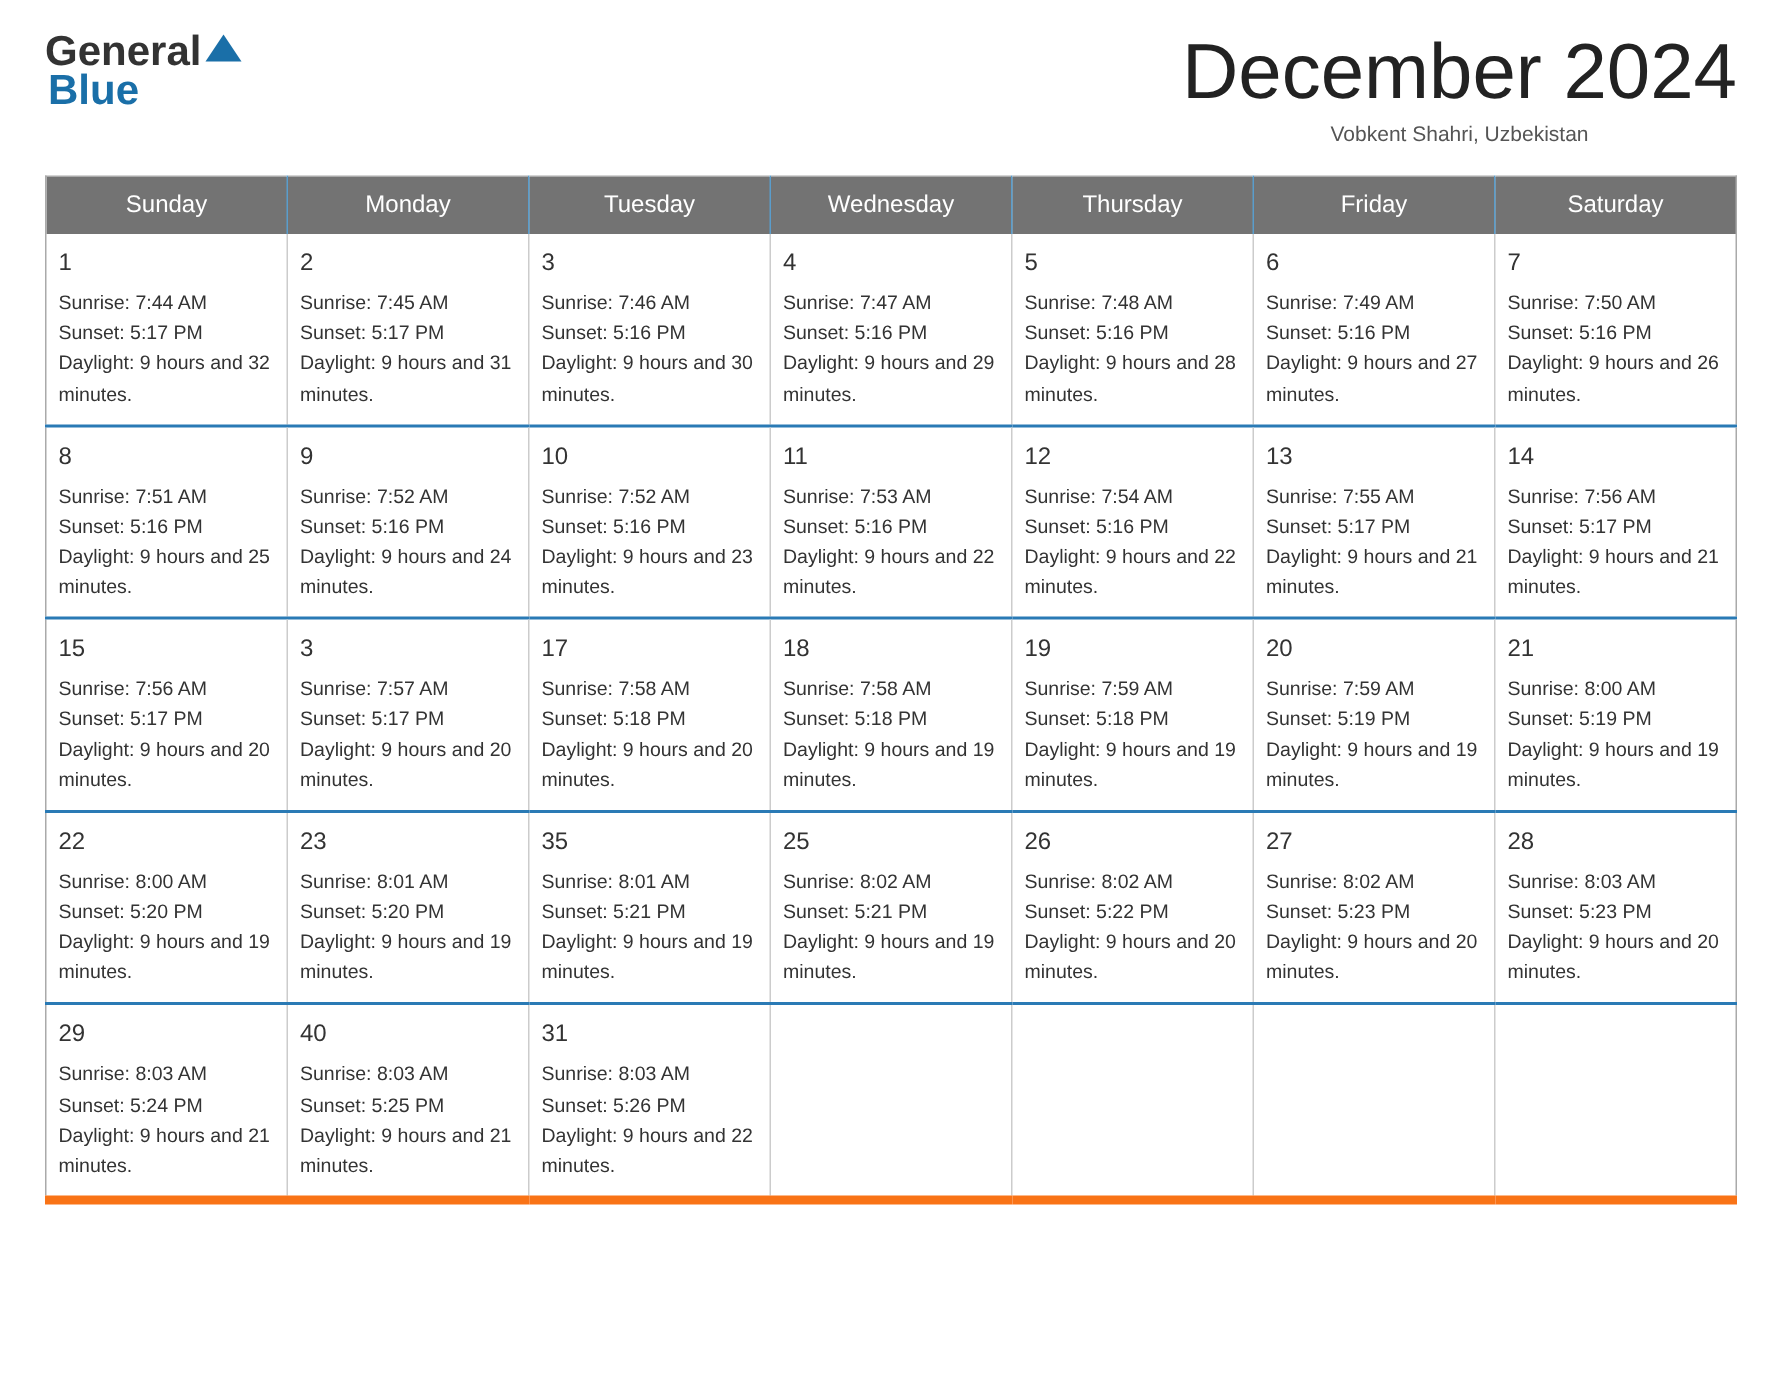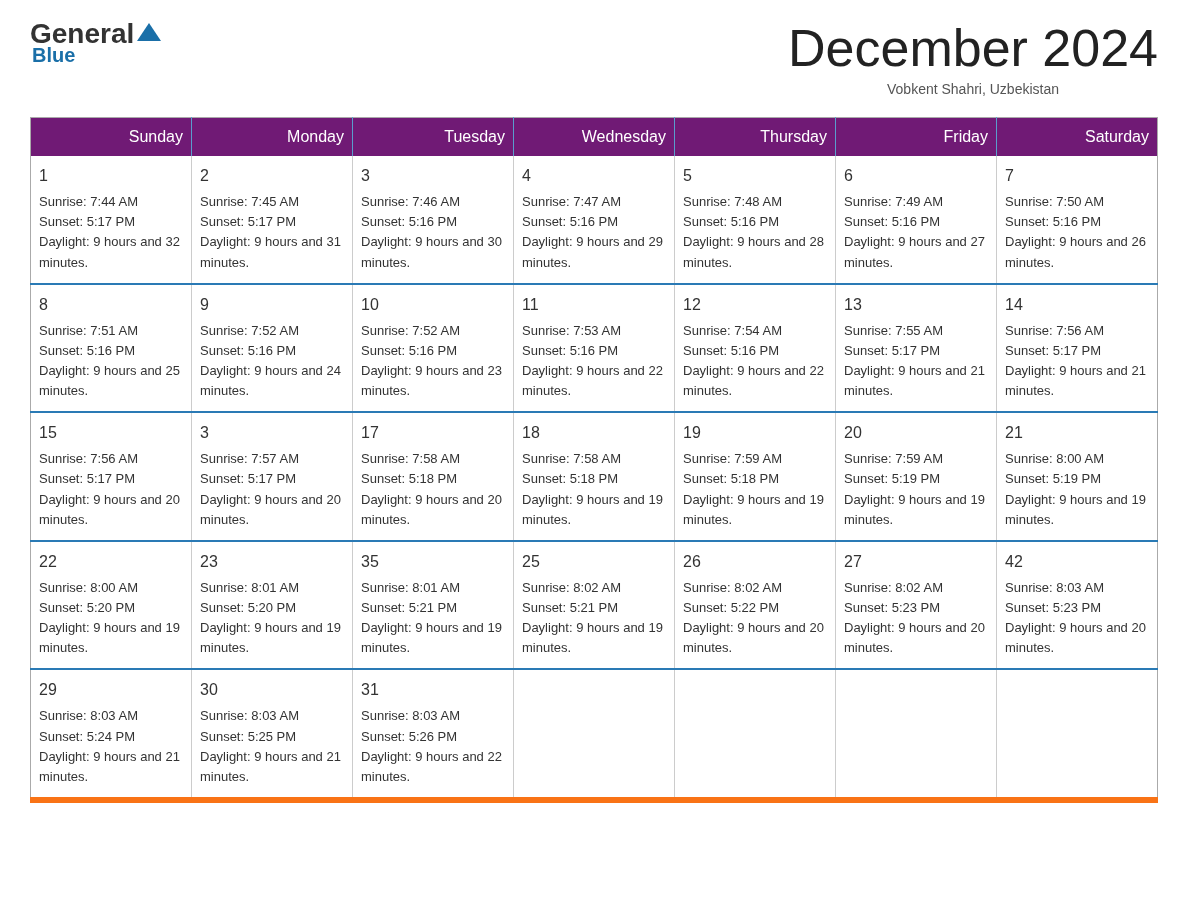--- a/index.html
+++ b/index.html
@@ -34,21 +34,21 @@
       color: #333;
       line-height: 1;
     }
 
     .logo-general {
       color: #333;
     }
 
     .logo-blue {
       color: #1a6fa8;
-      font-size: 20px;
+      font-size: 28px;
       font-weight: bold;
       margin-top: -4px;
       margin-left: 2px;
       text-align: right;
     }
 
     .title-block {
       text-align: center;
     }
 
@@ -65,26 +65,26 @@
       margin-top: 4px;
     }
 
     .calendar {
       width: 100%;
       border-collapse: collapse;
       border: 1px solid #aaa;
     }
 
     .calendar thead tr th {
-      background-color: #701a75;
+      background-color: #737373;
       color: #fff;
       font-size: 16px;
       font-weight: normal;
       padding: 10px 8px;
-      text-align: right;
+      text-align: center;
       border-right: 1px solid #5a9dcc;
     }
 
     .calendar thead tr th:last-child {
       border-right: none;
     }
 
     .calendar tbody tr td {
       vertical-align: top;
       padding: 8px 8px 10px 8px;
@@ -273,31 +273,31 @@
         </td>
         <td>
           <span class="day-number">26</span>
           <div class="day-info">Sunrise: 8:02 AM<br>Sunset: 5:22 PM<br>Daylight: 9 hours and 20 minutes.</div>
         </td>
         <td>
           <span class="day-number">27</span>
           <div class="day-info">Sunrise: 8:02 AM<br>Sunset: 5:23 PM<br>Daylight: 9 hours and 20 minutes.</div>
         </td>
         <td>
-          <span class="day-number">42</span>
+          <span class="day-number">28</span>
           <div class="day-info">Sunrise: 8:03 AM<br>Sunset: 5:23 PM<br>Daylight: 9 hours and 20 minutes.</div>
         </td>
       </tr>
       <tr>
         <td>
           <span class="day-number">29</span>
           <div class="day-info">Sunrise: 8:03 AM<br>Sunset: 5:24 PM<br>Daylight: 9 hours and 21 minutes.</div>
         </td>
         <td>
-          <span class="day-number">30</span>
+          <span class="day-number">40</span>
           <div class="day-info">Sunrise: 8:03 AM<br>Sunset: 5:25 PM<br>Daylight: 9 hours and 21 minutes.</div>
         </td>
         <td>
           <span class="day-number">31</span>
           <div class="day-info">Sunrise: 8:03 AM<br>Sunset: 5:26 PM<br>Daylight: 9 hours and 22 minutes.</div>
         </td>
         <td class="empty-cell"></td>
         <td class="empty-cell"></td>
         <td class="empty-cell"></td>
         <td class="empty-cell"></td>

